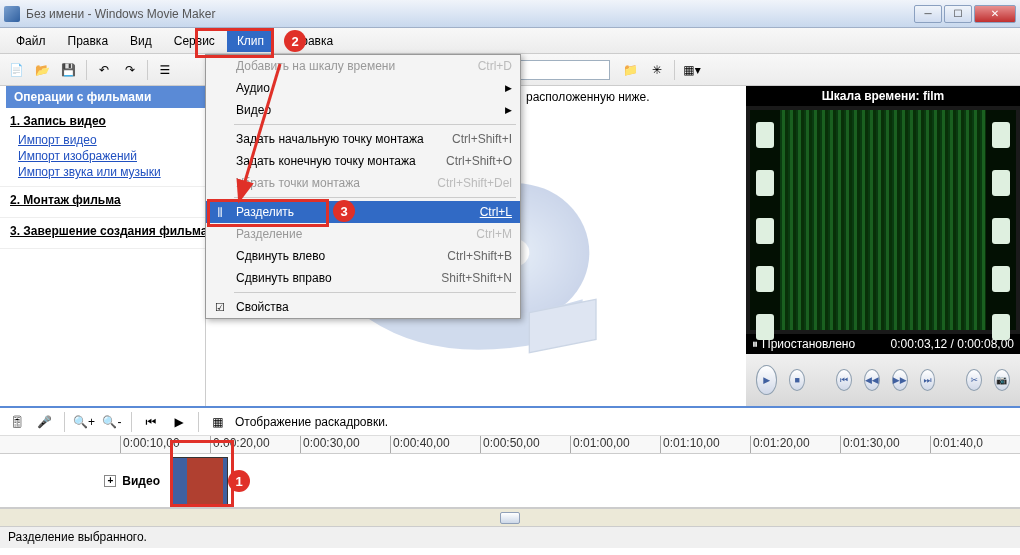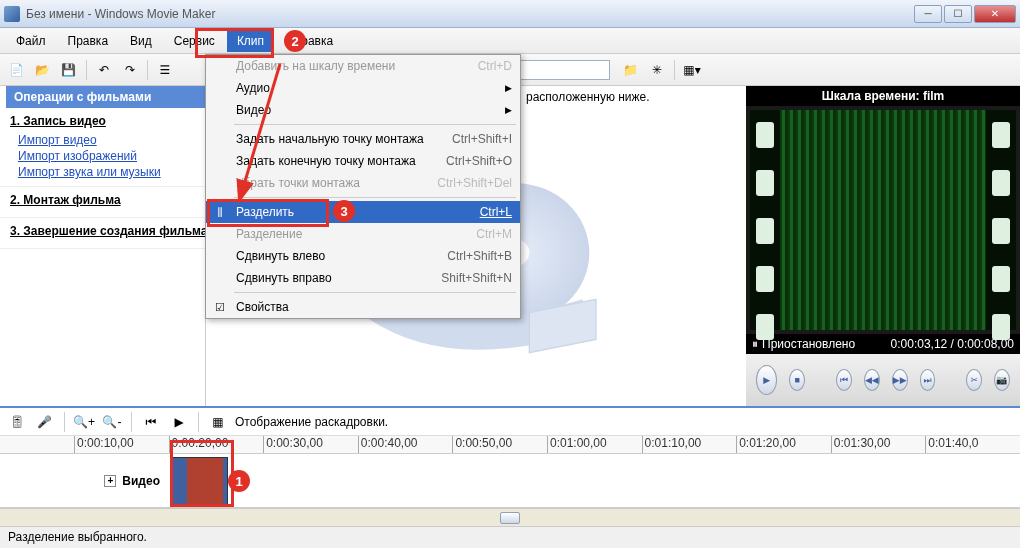--- a/index.html
+++ b/index.html
@@ -52,21 +52,21 @@
 .dd-item.disabled .sc { color: #bbb; }
 .dd-item.hl { background: #316ac5; color: #fff; }
 .dd-item.hl .sc { color: #fff; text-decoration: underline; }
 .dd-item .arr { position: absolute; right: 8px; font-size: 9px; }
 .dd-sep { height: 1px; background: #ccc; margin: 3px 4px 3px 28px; }
 .dd-icon { position: absolute; left: 6px; width: 16px; height: 16px; display: flex; align-items: center; justify-content: center; font-size: 11px; }
 
 .timeline-area { background: #fff; border-top: 2px solid #5a8ad6; }
 .tl-toolbar { height: 28px; display: flex; align-items: center; padding: 0 6px; gap: 6px; border-bottom: 1px solid #ddd; }
 .tl-toolbar .txt { }
-.tl-ruler { height: 18px; border-bottom: 1px solid #ccc; display: flex; font-size: 10px; color: #333; padding-left: 74px; background: #f8f8f8; }
+.tl-ruler { height: 18px; border-bottom: 1px solid #ccc; display: flex; font-size: 10px; color: #333; padding-left: 120px; background: #f8f8f8; }
 .tl-ruler span { width: 99px; border-left: 1px solid #aaa; padding-left: 2px; }
 .tl-track { height: 54px; display: flex; align-items: stretch; border-bottom: 1px solid #ccc; }
 .tl-track .lbl { width: 170px; display: flex; align-items: center; justify-content: flex-end; padding-right: 10px; font-weight: bold; }
 .tl-track .content { flex: 1; background: #fff; position: relative; display: flex; align-items: center; }
 .clip { width: 56px; height: 48px; border: 1px solid #333; background: linear-gradient(90deg, #4060a0 0 14px, #b04030 14px 50px, #4060a0 50px); position: relative; margin-left: 2px; }
 .tl-scroll { height: 18px; background: #ece9d8; border-top: 1px solid #ccc; display: flex; align-items: center; justify-content: center; }
 .tl-scroll .thumb { width: 20px; height: 12px; background: linear-gradient(#fff, #cdd8e8); border: 1px solid #90a0b8; border-radius: 2px; }
 
 .statusbar { height: 22px; border-top: 1px solid #ccc; background: #f0f0f0; padding: 3px 8px; }
 

